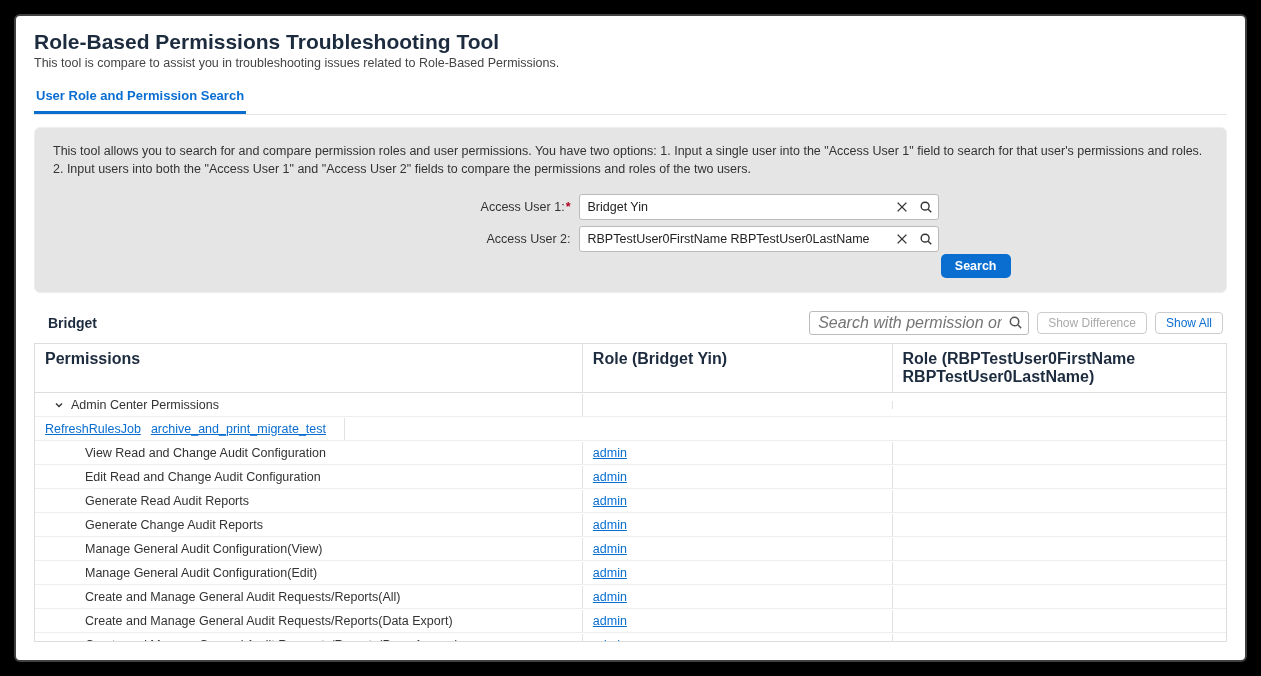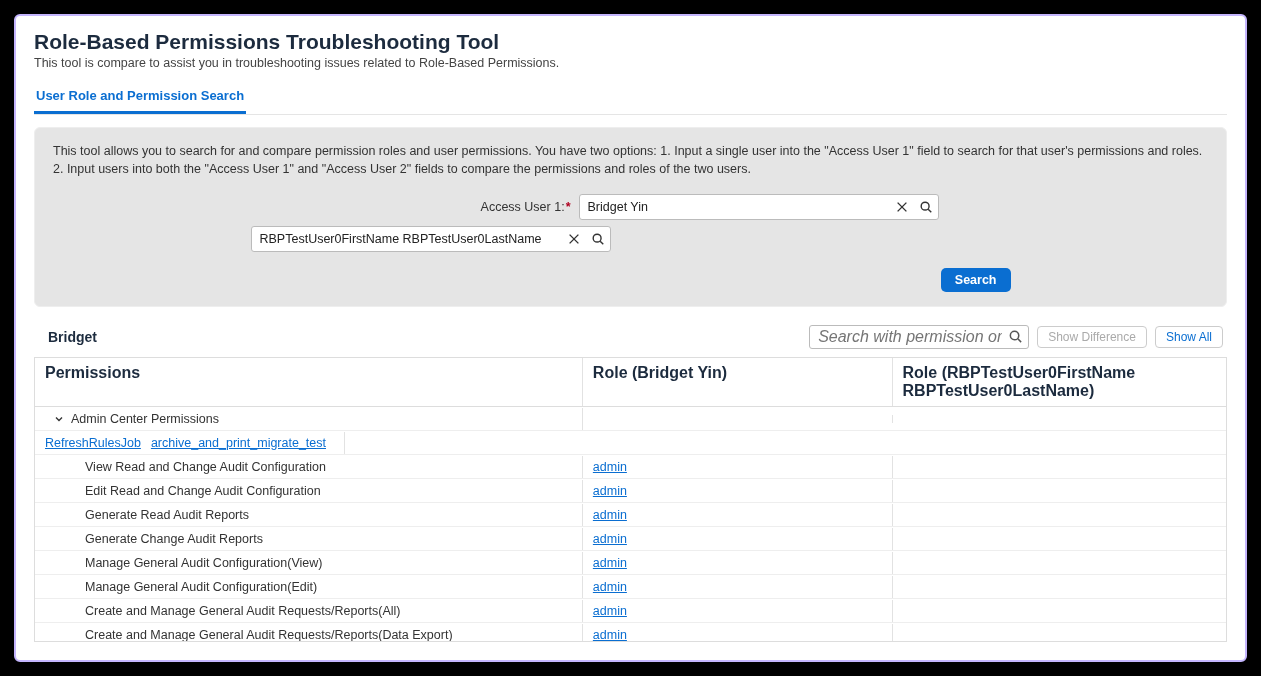--- a/index.html
+++ b/index.html
@@ -5,21 +5,21 @@
   * { box-sizing: border-box; margin: 0; padding: 0; }
   body {
     background: #000;
     font-family: "Segoe UI", Arial, sans-serif;
     font-size: 13px;
     color: #333;
     padding: 14px;
   }
   .app {
     background: #fff;
-    border: 2px solid #c4b5fd;
+    border: 2px solid #404040;
     border-radius: 6px;
     padding: 14px 18px 18px 18px;
     height: 648px;
     overflow: hidden;
     display: flex;
     flex-direction: column;
   }
   .page-title {
     font-size: 21px;
     font-weight: 700;
@@ -89,21 +89,21 @@
     right: 4px; top: 0; bottom: 0;
     display: flex; align-items: center; gap: 6px;
   }
   .icon-btn {
     width: 18px; height: 18px;
     display: flex; align-items: center; justify-content: center;
     cursor: pointer; color: #333;
   }
   .icon-btn svg { width: 14px; height: 14px; }
   .actions {
-    margin-top: 16px;
+    margin-top: 2px;
     display: flex;
     justify-content: flex-end;
     width: 760px;
   }
   .btn-primary {
     background: #0a6ed1;
     color: #fff;
     border: none;
     border-radius: 5px;
     padding: 5px 14px;
@@ -258,20 +258,21 @@
                 <svg viewBox="0 0 16 16" stroke="currentColor" stroke-width="1.6" fill="none">
                     <circle cx="7" cy="7" r="4.5"></circle>
                     <line x1="10.5" y1="10.5" x2="14" y2="14"></line>
                   </svg>
               </span>
             </div>
           </div>
         </div>
 
         <div class="form-row">
+          <div class="form-label">Access User 2:</div>
           <div class="input-wrap">
             <input type="text" value="RBPTestUser0FirstName RBPTestUser0LastName" style="">
             <div class="input-icons">
               <span class="icon-btn">
                 <svg viewBox="0 0 16 16" stroke="currentColor" stroke-width="1.6" fill="none">
                     <line x1="3" y1="3" x2="13" y2="13"></line>
                     <line x1="13" y1="3" x2="3" y2="13"></line>
                   </svg>
               </span>
               <span class="icon-btn">

